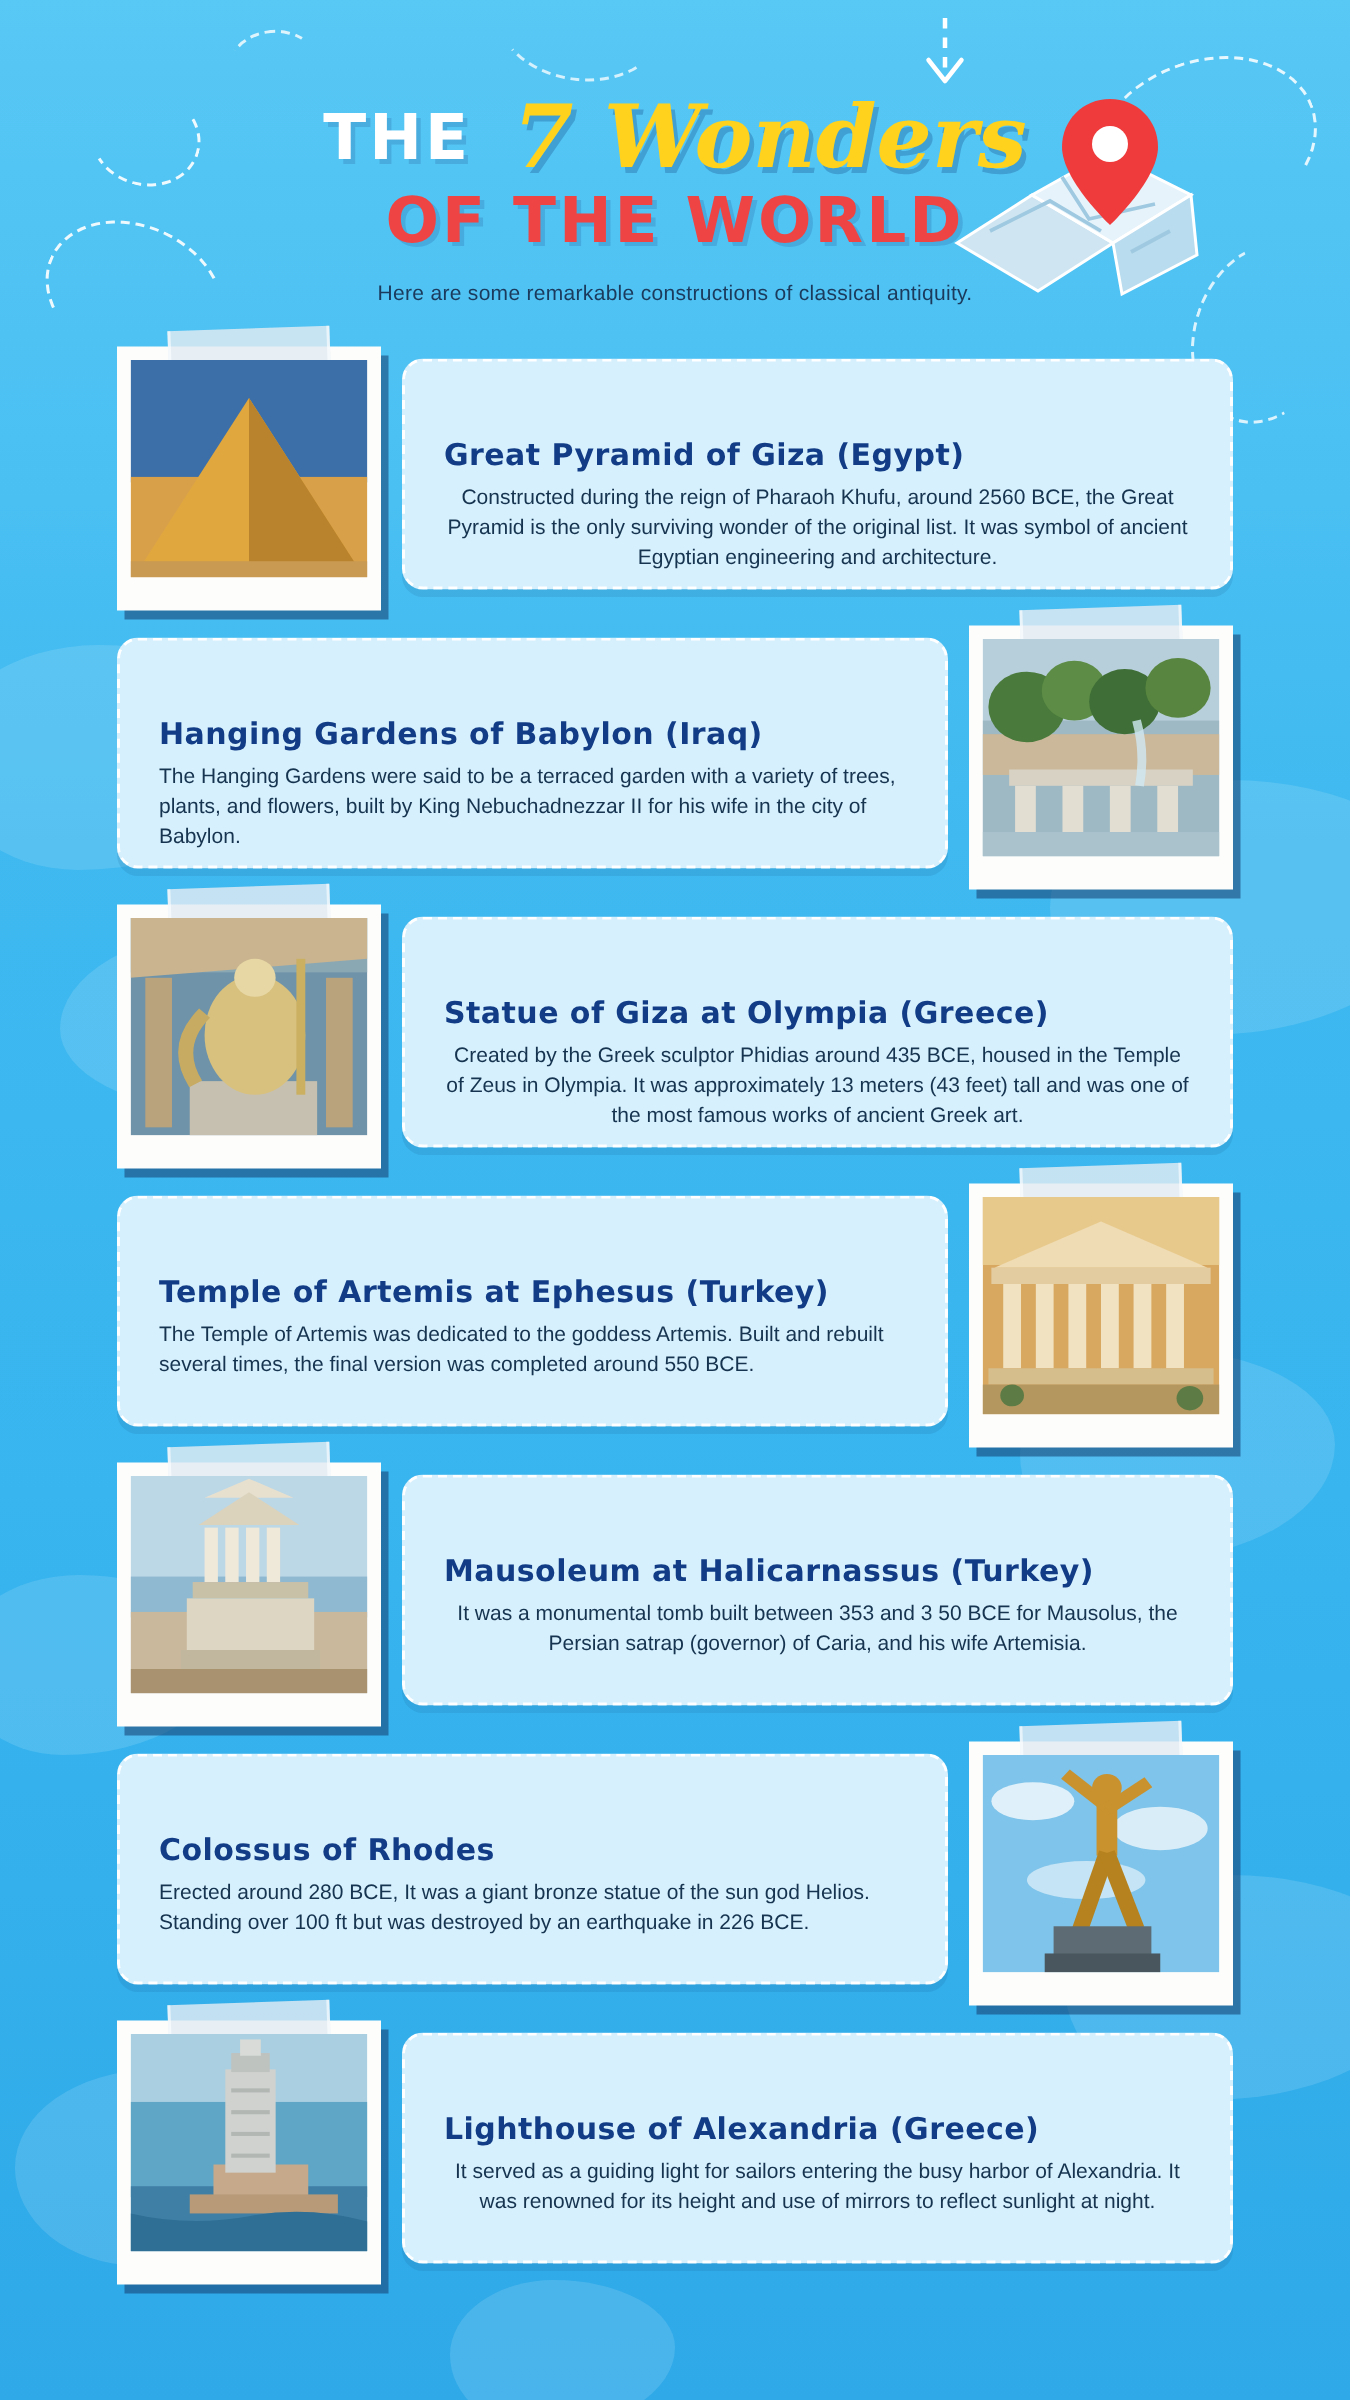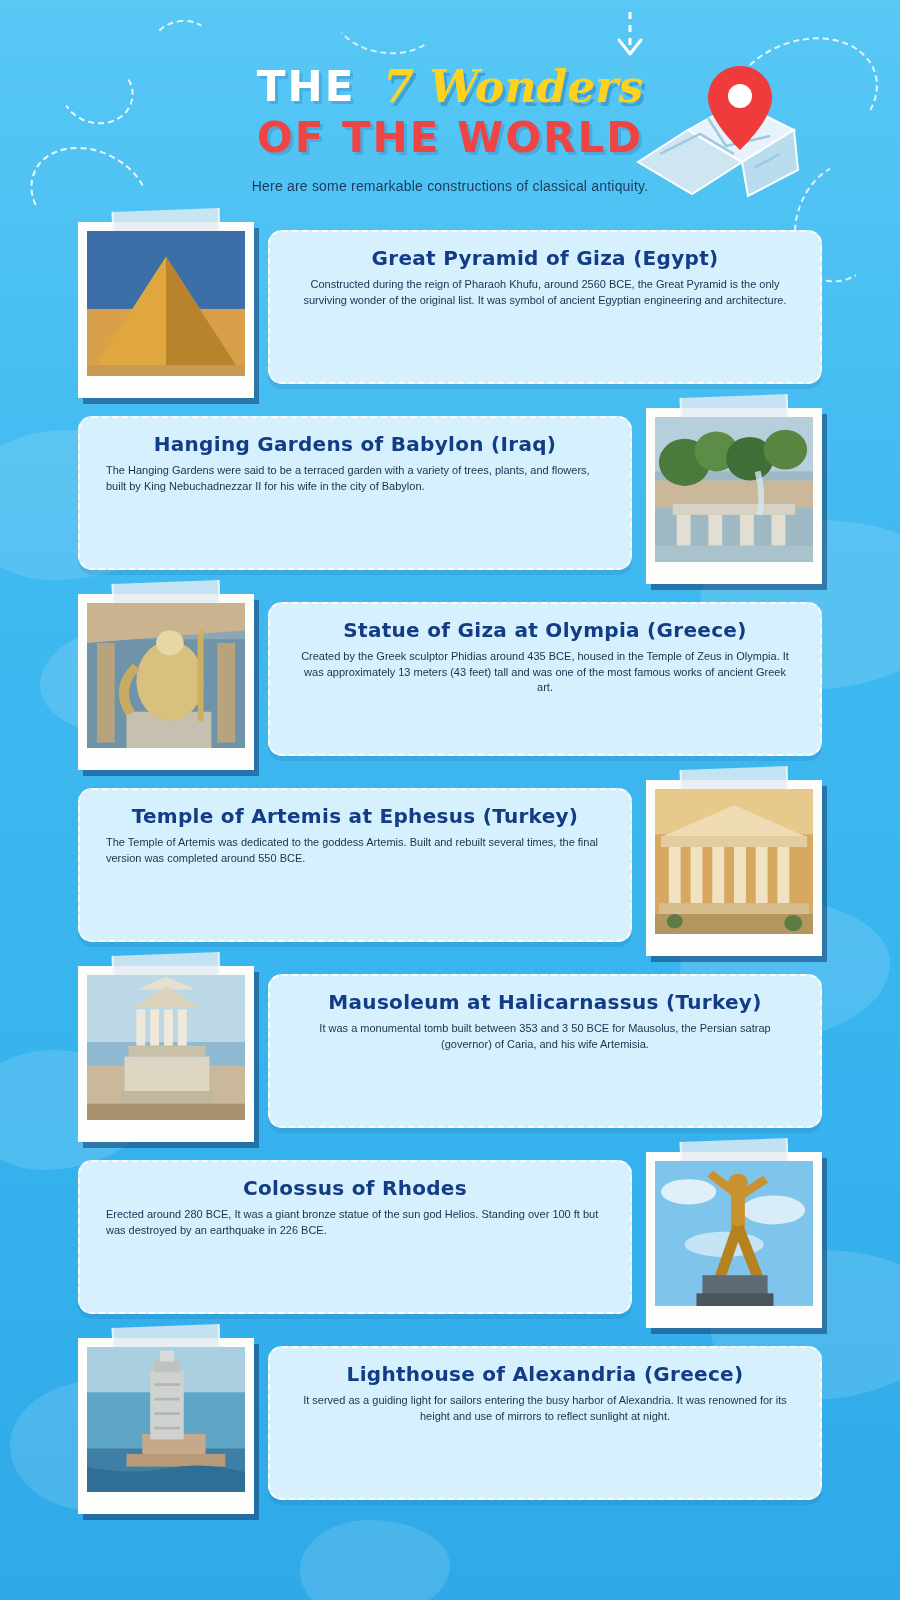--- a/index.html
+++ b/index.html
@@ -75,21 +75,21 @@
     font-weight: 900;
     font-size: 42px;
     letter-spacing: 2px;
     color: #ffffff;
     text-shadow: 3px 3px 0 rgba(40,100,160,0.25);
   }
   .wonders-word {
     font-family: "DejaVu Serif", serif;
     font-style: italic;
     font-weight: 700;
-    font-size: 44px;
+    font-size: 58px;
     color: #ffd21e;
     text-shadow: 3px 4px 0 rgba(30,90,150,0.35);
     line-height: 1;
   }
   .subtitle-row {
     margin-top: 2px;
     font-family: "DejaVu Sans", sans-serif;
     font-weight: 900;
     font-size: 42px;
     letter-spacing: 2px;
@@ -136,25 +136,25 @@
   }
   .card-title {
     font-family: "DejaVu Sans", sans-serif;
     font-weight: 900;
     font-size: 20px;
     color: #123d86;
     letter-spacing: 0.3px;
     margin-bottom: 7px;
   }
   .card-body {
-    font-size: 11px;
+    font-size: 14px;
     line-height: 1.42;
     color: #16334f;
   }
-  .center-title { text-align: center; }
+  .center-title { text-align: left; margin-top: 36px; }
   .center-body  { text-align: center; }
 
   
   .photo {
     position: absolute;
     top: 0;
     width: 176px;
     height: 176px;
     background: #fdfdfb;
     padding: 9px 9px 22px 9px;

